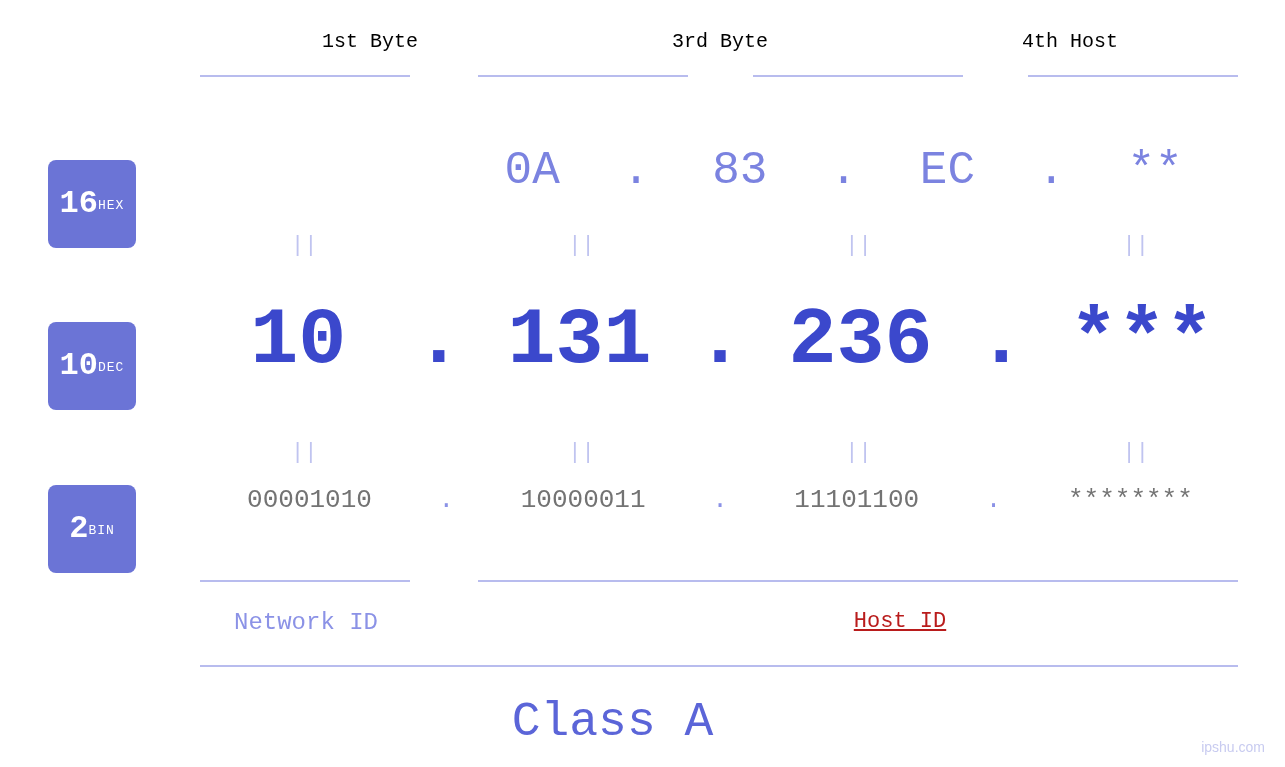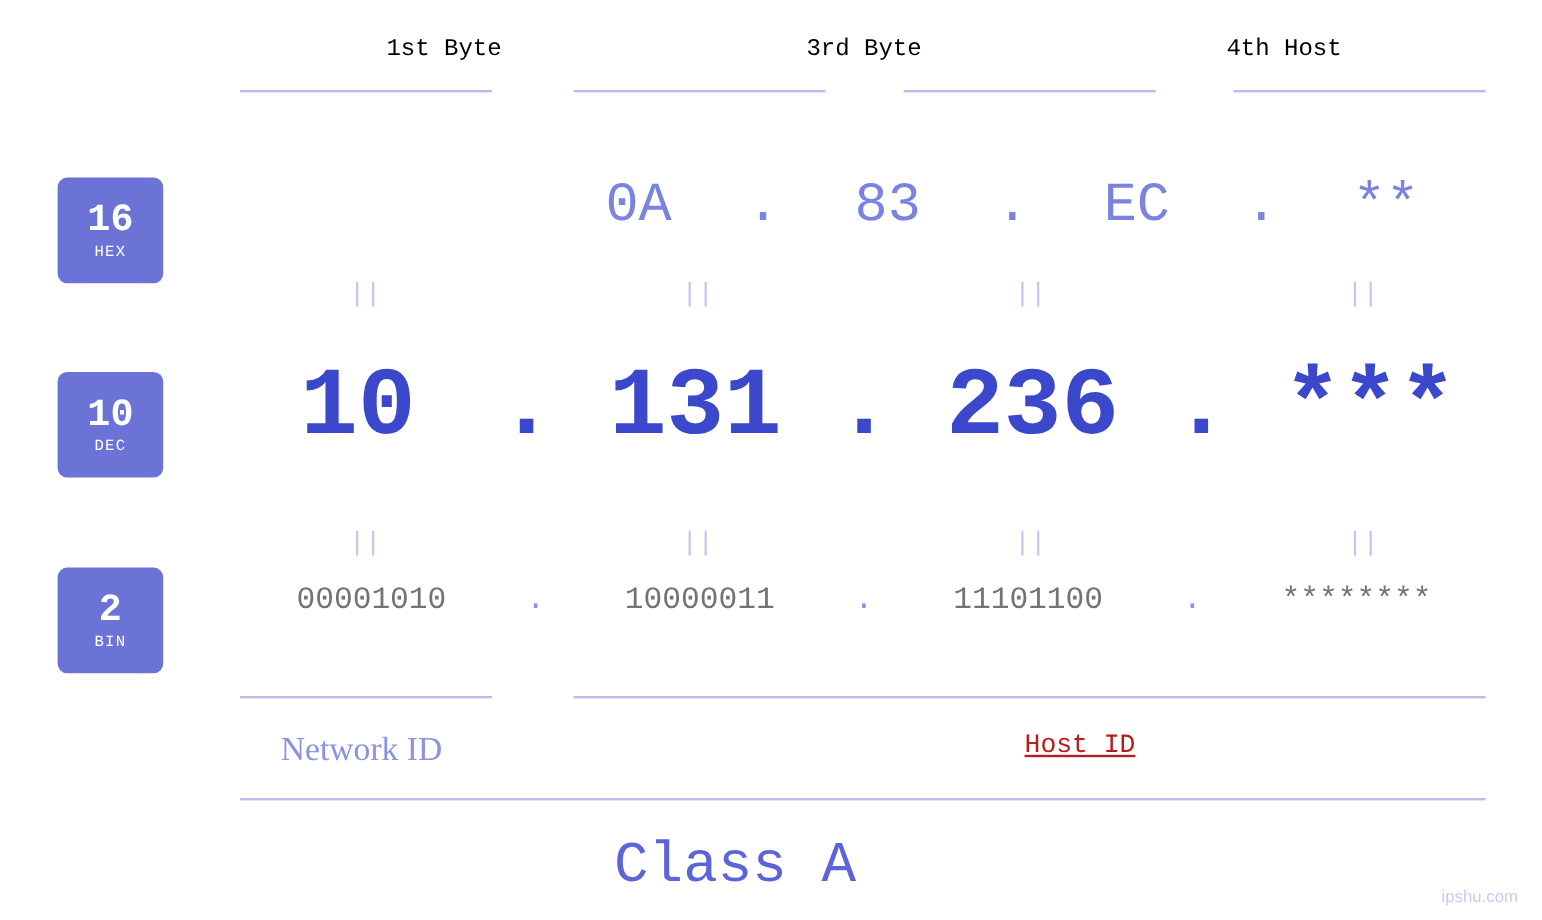--- a/index.html
+++ b/index.html
@@ -26,24 +26,25 @@
 
     
     .badge {
       position: absolute;
       left: 48px;
       width: 88px;
       height: 88px;
       background-color: #6b74d6;
       border-radius: 8px;
       display: flex;
-      flex-direction: column;
+      flex-direction: row;
       align-items: center;
       justify-content: center;
       color: #fff;
+      margin-top: 12px;
     }
 
     .badge-hex { top: 148px; }
     .badge-dec { top: 310px; }
     .badge-bin { top: 473px; }
 
     .badge-number {
       font-size: 32px;
       font-weight: bold;
       line-height: 1;
@@ -205,22 +206,22 @@
       height: 2px;
       background-color: #b8bcee;
     }
 
     
     .network-id-label {
       position: absolute;
       top: 609px;
       left: 234px;
       color: #8b92e6;
-      font-size: 28px;
-      font-family: Liberation Serif, serif;
+      font-size: 24px;
+      font-family: Liberation Mono, monospace;
     }
 
     .host-id-label {
       position: absolute;
       top: 609px;
       left: 750px;
       color: #b91c1c;
       font-size: 22px;
       font-family: 'Courier New', Courier, monospace;
       width: 300px;

